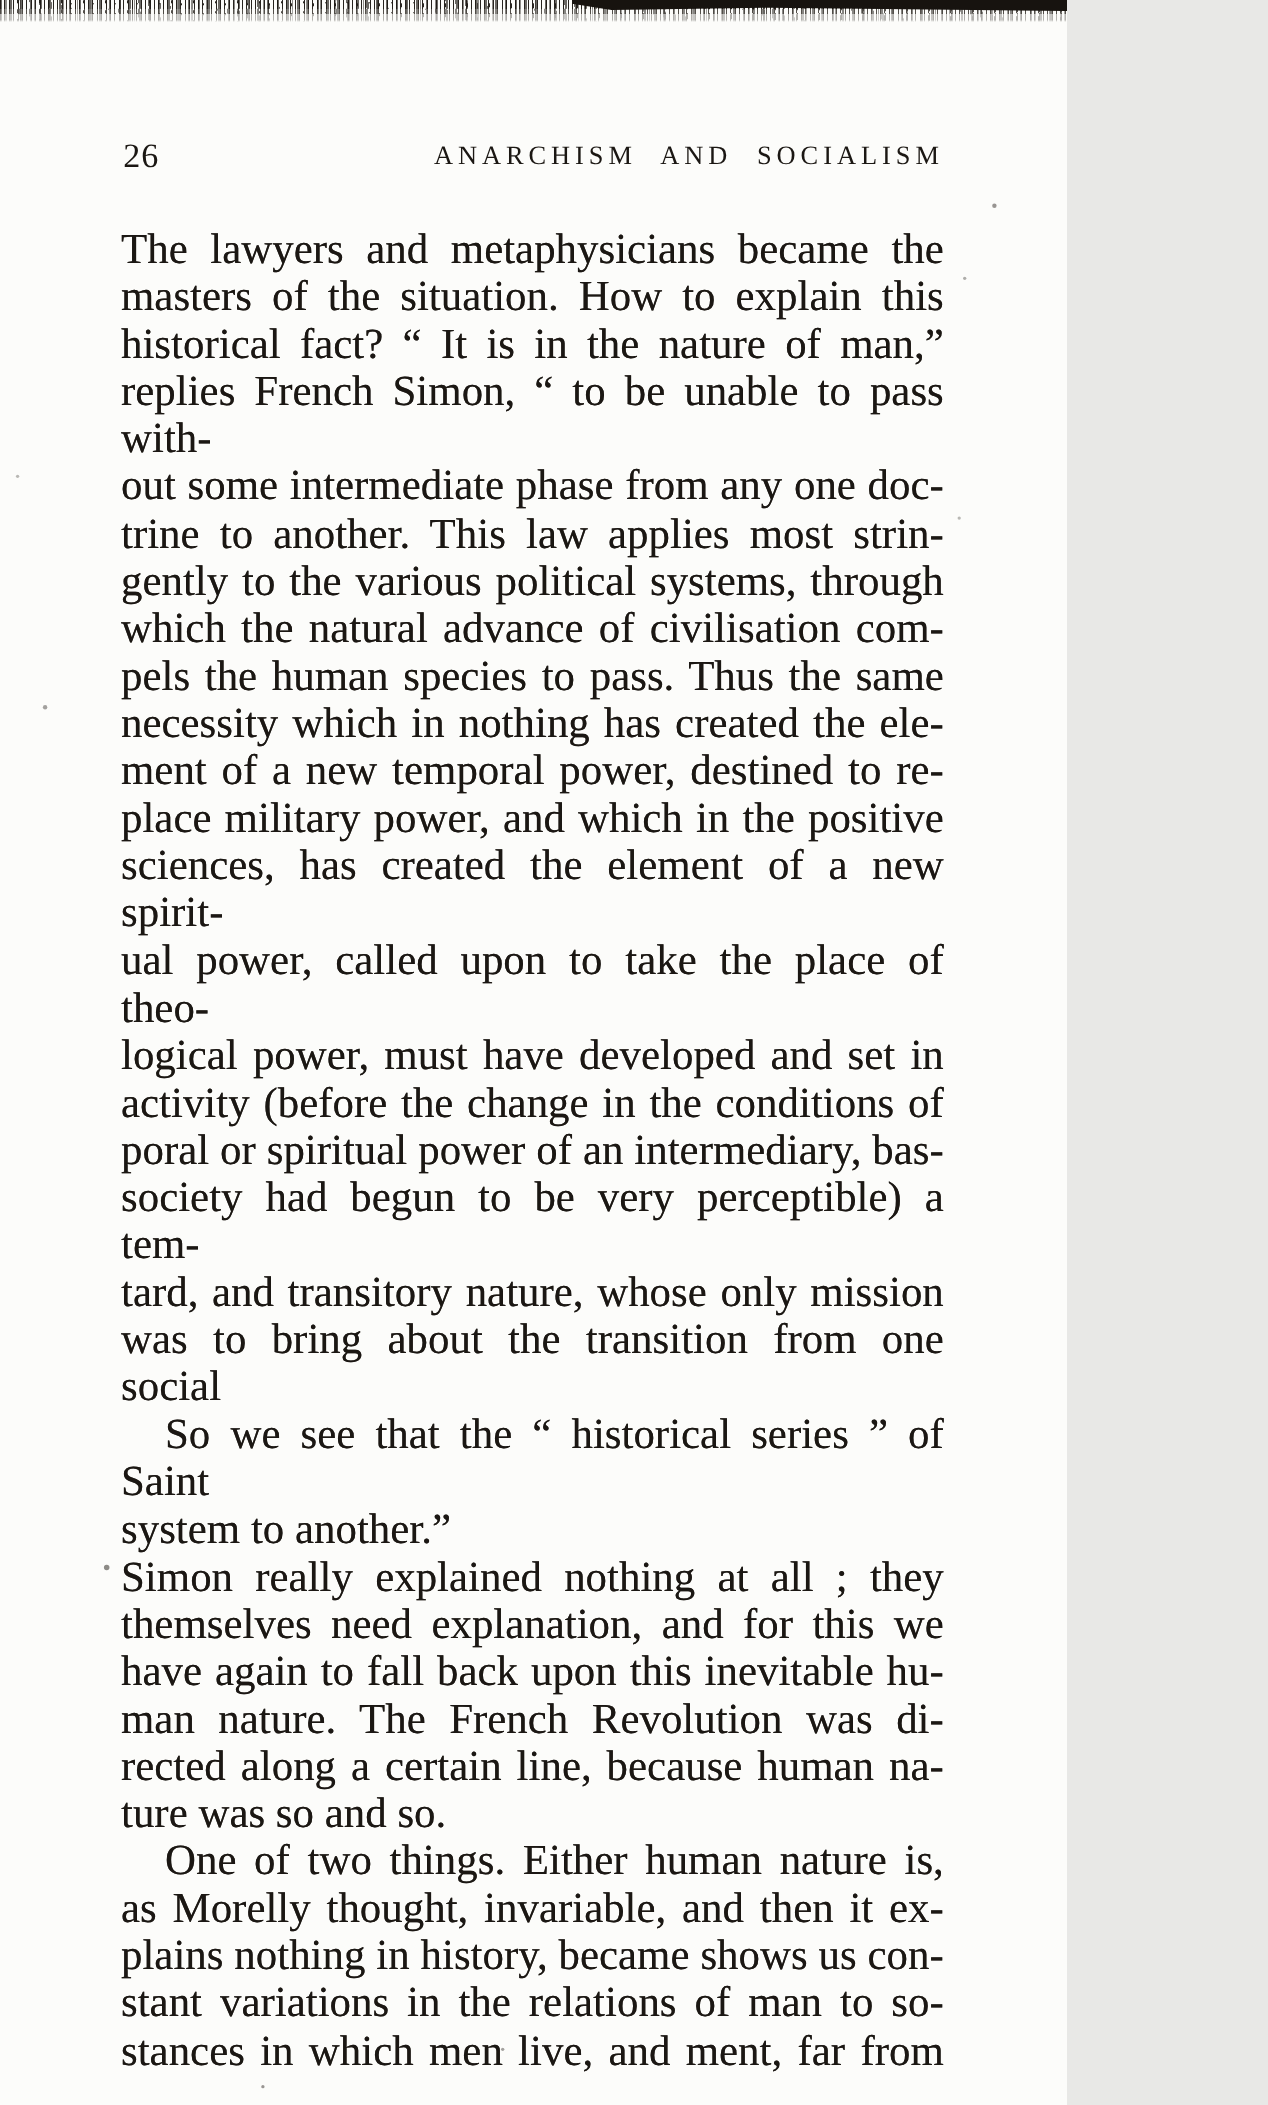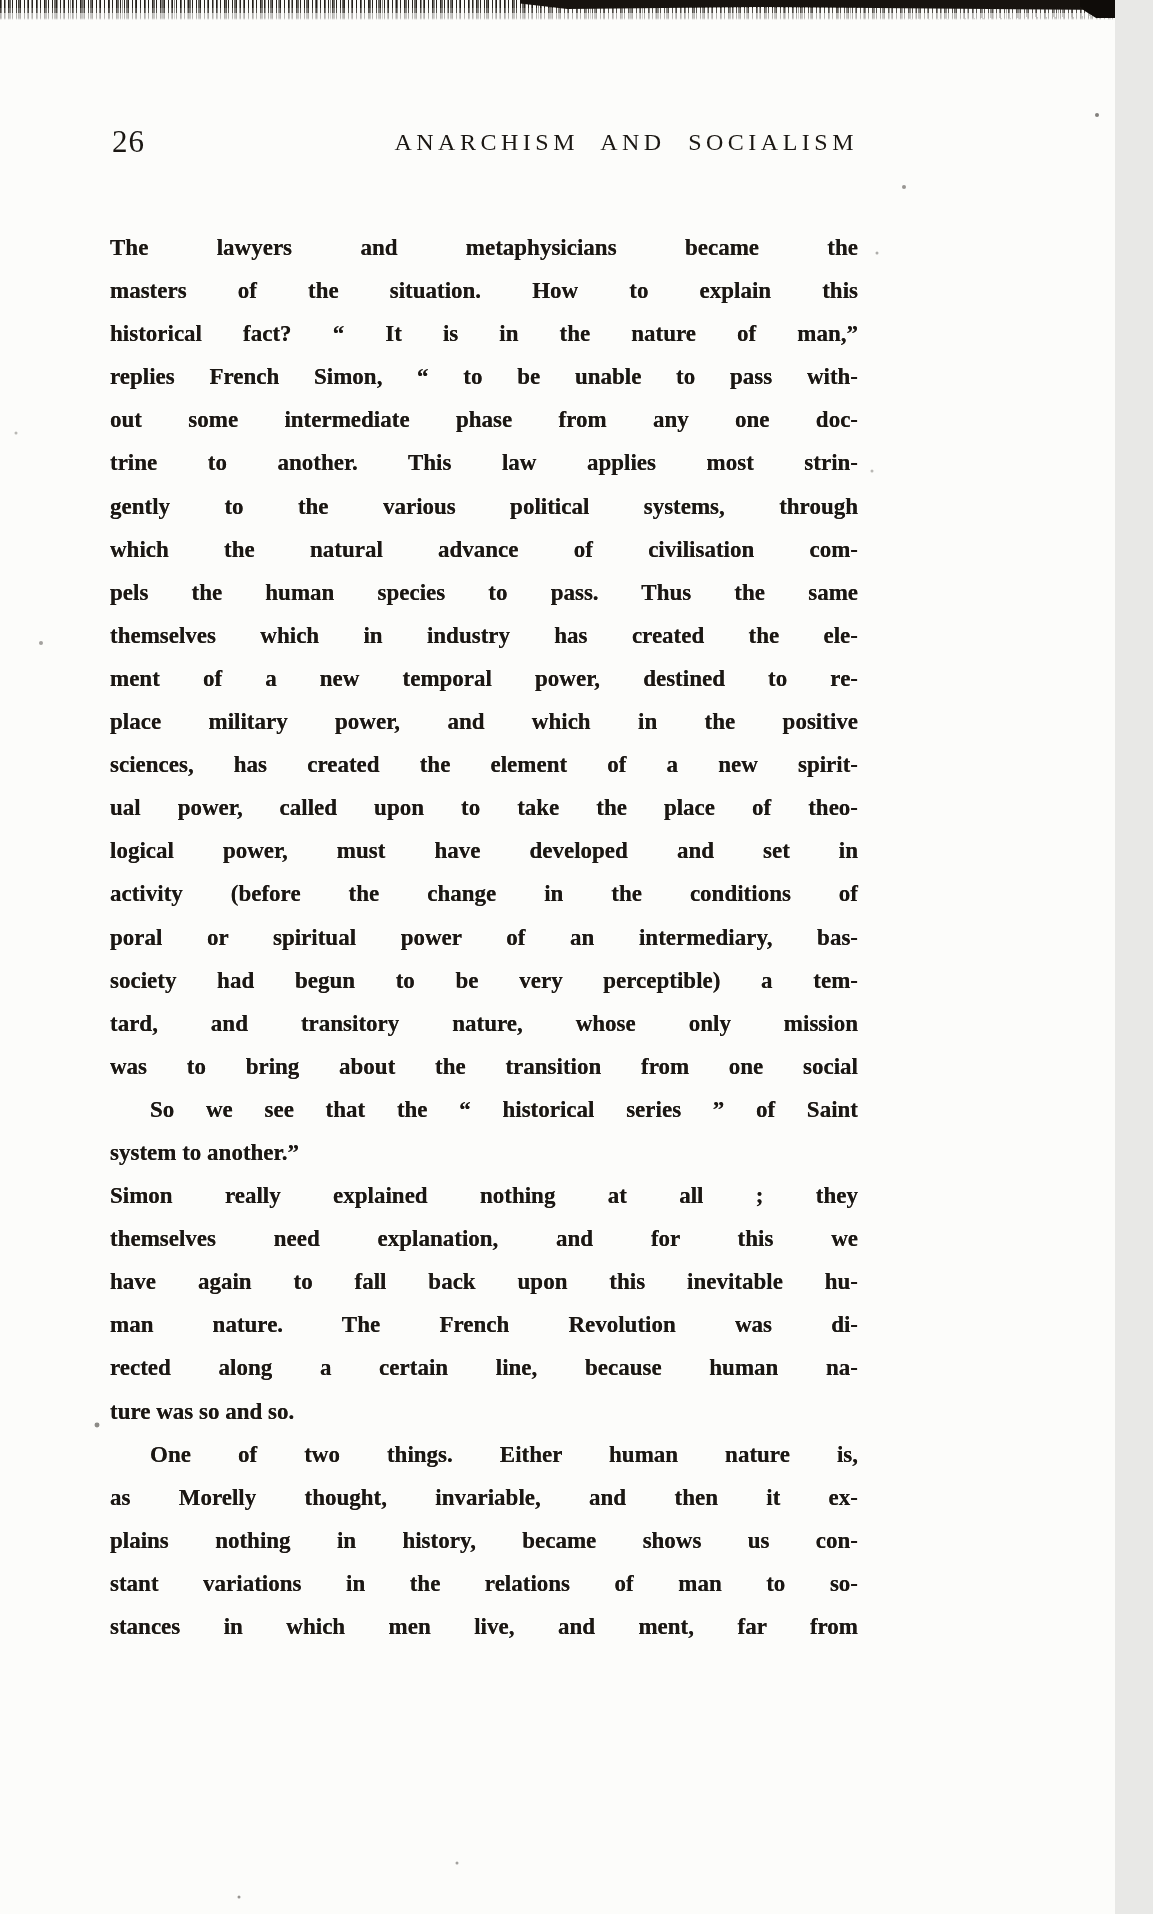--- a/index.html
+++ b/index.html
@@ -1,18 +1,18 @@
 <!DOCTYPE html>
 <html><head>
 <meta charset="utf-8">
 <style>
   html,body{margin:0;padding:0;background:#e8e8e6;}
   .page{
     position:relative;
-    width:1115px;height:1914px;
+    width:970px;height:1914px;
     background:var(--paper,#fcfcfa);
     overflow:hidden;
     font-family:"Liberation Serif","DejaVu Serif",serif;
     color:var(--ink,#1b1713);
   }
   
   .noise-band{
     position:absolute;top:0;left:0;width:100%;height:24px;
     background-image:
       repeating-linear-gradient(91deg, rgba(28,24,19,.95) 0 1px, transparent 1px 4px),
@@ -48,24 +48,23 @@
   }
   
   .header{position:absolute;top:122px;left:110px;width:748px;height:40px;}
   .pagenum{position:absolute;left:2px;top:2px;font-size:31px;letter-spacing:1px;}
   .running-title{
     text-align:right;font-size:24px;letter-spacing:4.5px;word-spacing:12px;
     padding-top:7px;font-weight:400;
   }
   
   .body-text{
-    position:absolute;top:226px;left:110px;width:748px;
-    font-size:23px;line-height:43.1px;
+    position:absolute;top:205px;left:110px;width:748px;
+    font-size:39px;line-height:43.1px;
     text-shadow:0 0 .5px rgba(22,17,12,.75);
-    font-weight:bold;
   }
   .line{text-align:justify;text-align-last:justify;text-justify:inter-word;}
   .line.last{text-align-last:left;}
   .line.indent{text-indent:40px;}
 </style>
 </head>
 <body>
 
 <div class="page" style="--ink: #1b1713; --paper: #fcfcfa;">
   <div class="noise-band"></div>
@@ -81,21 +80,21 @@
   <div class="body-text">
       <div class="line">The lawyers and metaphysicians became the</div>
       <div class="line">masters of the situation. How to explain this</div>
       <div class="line">historical fact? “ It is in the nature of man,”</div>
       <div class="line">replies French Simon, “ to be unable to pass with-</div>
       <div class="line">out some intermediate phase from any one doc-</div>
       <div class="line">trine to another. This law applies most strin-</div>
       <div class="line">gently to the various political systems, through</div>
       <div class="line">which the natural advance of civilisation com-</div>
       <div class="line">pels the human species to pass. Thus the same</div>
-      <div class="line">themselves which in industry has created the ele-</div>
+      <div class="line">necessity which in nothing has created the ele-</div>
       <div class="line">ment of a new temporal power, destined to re-</div>
       <div class="line">place military power, and which in the positive</div>
       <div class="line">sciences, has created the element of a new spirit-</div>
       <div class="line">ual power, called upon to take the place of theo-</div>
       <div class="line">logical power, must have developed and set in</div>
       <div class="line">activity (before the change in the conditions of</div>
       <div class="line">poral or spiritual power of an intermediary, bas-</div>
       <div class="line">society had begun to be very perceptible) a tem-</div>
       <div class="line">tard, and transitory nature, whose only mission</div>
       <div class="line">was to bring about the transition from one social</div>

